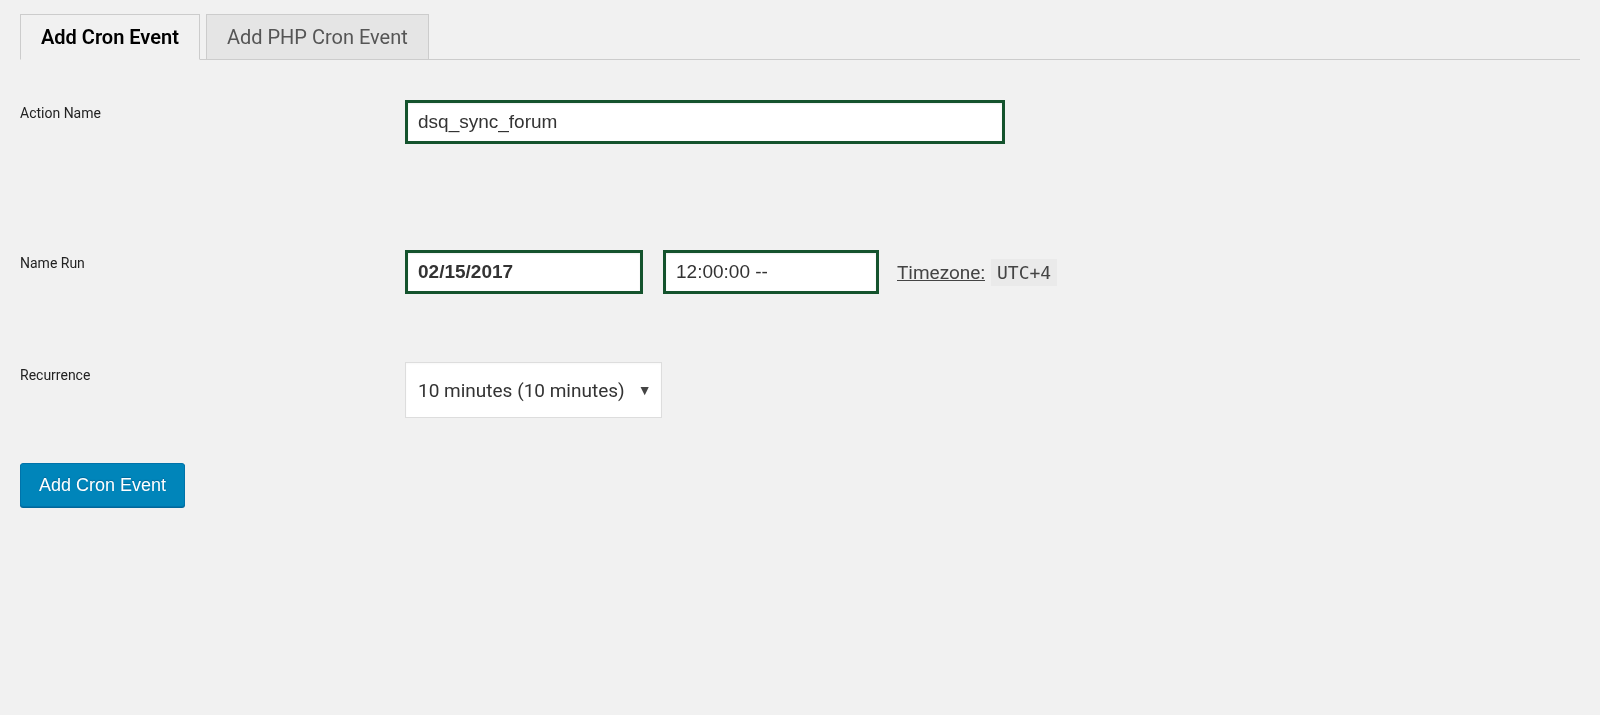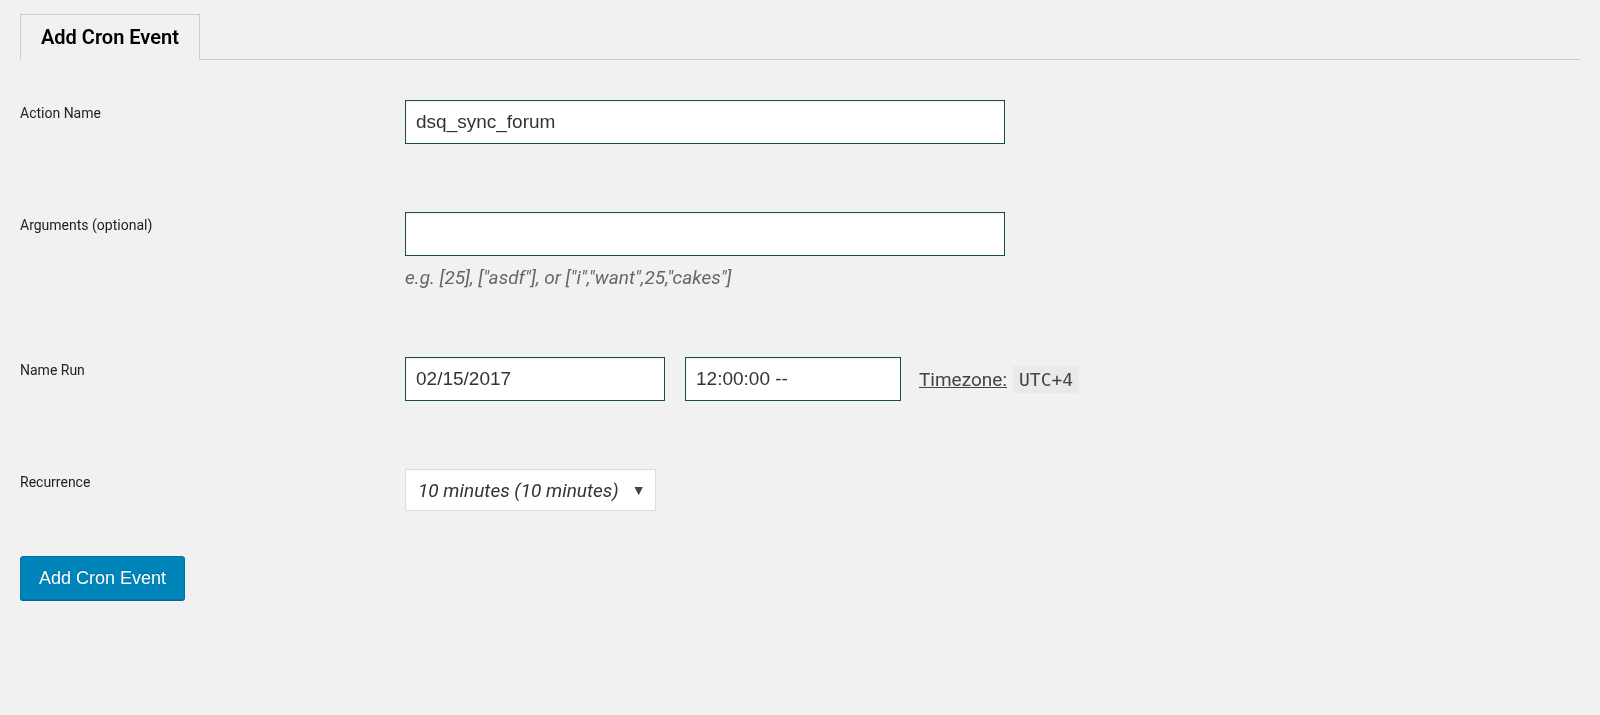--- a/index.html
+++ b/index.html
@@ -66,34 +66,35 @@
       font-weight: 400;
       color: #222;
     }
     .form-table td {
       padding: 15px 10px;
       vertical-align: middle;
     }
     input[type="text"] {
       padding: 10px 10px;
       font-size: 19px;
-      border: 1px solid #14532d;
+      border: 3px solid #14532d;
       box-shadow: inset 0 1px 2px rgba(0,0,0,0.07);
       background: #fff;
       color: #333;
       height: 44px;
     }
     .input-action {
       width: 600px;
     }
     .input-args {
       width: 600px;
     }
     .input-date {
-      width: 260px;
+      width: 238px;
+      font-weight: bold;
     }
     .input-time {
       width: 216px;
       margin-left: 20px;
     }
     .helper-text {
       font-style: italic;
       color: #666;
       font-size: 19px;
       margin-top: 10px;
@@ -114,26 +115,25 @@
     }
     .select-wrap {
       position: relative;
       display: inline-block;
     }
     .select-display {
       border: 1px solid #ddd;
       background: #fff;
       padding: 6px 36px 6px 12px;
       font-size: 19px;
-      height: 42px;
+      height: 56px;
       display: inline-flex;
       align-items: center;
       color: #333;
       box-shadow: inset 0 1px 2px rgba(0,0,0,0.03);
-      font-style: italic;
     }
     .select-arrow {
       position: absolute;
       right: 10px;
       top: 50%;
       transform: translateY(-50%);
       font-size: 14px;
       pointer-events: none;
     }
     .button-primary {
@@ -155,42 +155,36 @@
     .inline-row {
       display: flex;
       align-items: center;
     }
   </style>
 </head>
 <body>
 
 <div class="tabs">
   <div class="tab active">Add Cron Event</div>
+  <div class="tab">Add PHP Cron Event</div>
 </div>
 
 <div class="content">
 
   <table class="form-table">
     <tbody>
         <tr>
       <th>Action Name</th>
       <td>
         <input type="text" class="input-action" value="dsq_sync_forum" style="">
       </td>
     </tr>
     <tr class="row-spacer">
           <td colspan="2"></td>
         </tr>
-    <tr>
-      <th>Arguments (optional)</th>
-      <td>
-        <input type="text" class="input-args" value="" style="">
-        <span class="helper-text">e.g. [25], ["asdf"], or ["i","want",25,"cakes"]</span>
-      </td>
-    </tr>
     <tr class="row-spacer">
           <td colspan="2"></td>
         </tr>
     <tr>
       <th>Name Run</th>
       <td>
         <div class="inline-row">
           <input type="text" class="input-date" value="02/15/2017" style="">
           <input type="text" class="input-time" value="12:00:00 --" style="">
           <span class="timezone-label">Timezone:</span>

